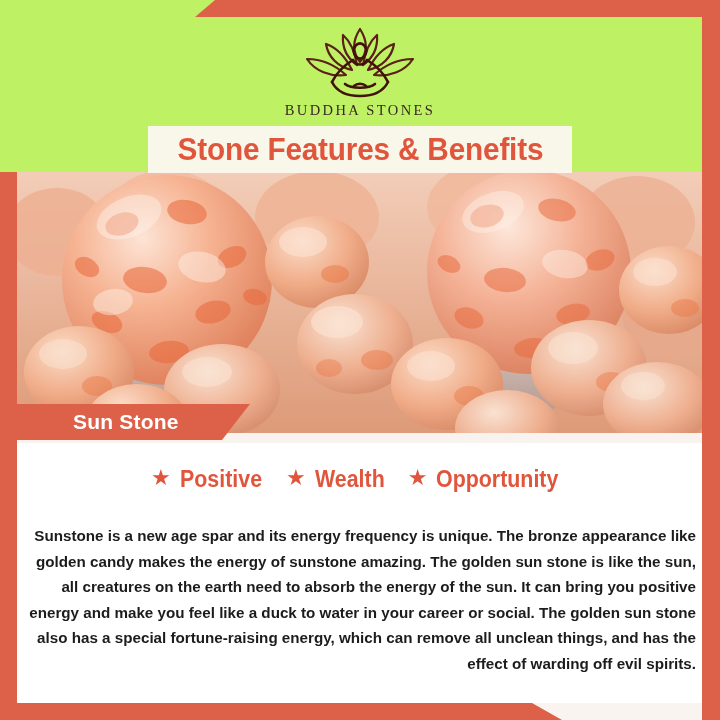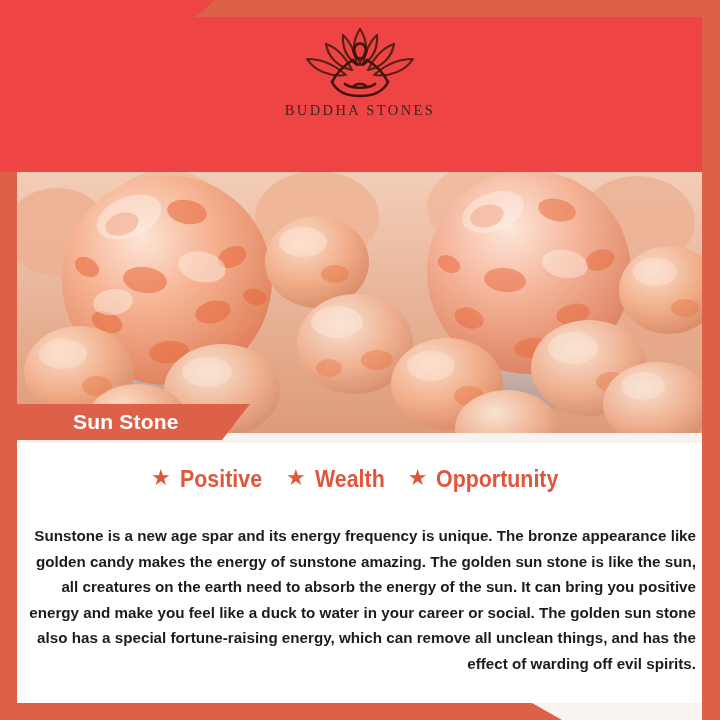--- a/index.html
+++ b/index.html
@@ -33,21 +33,21 @@
   .inner-white{
     position:absolute;left:17px;top:433px;width:685px;height:270px;background:#ffffff;
   }
   .inner-white-strip{
     position:absolute;left:17px;top:433px;width:685px;height:10px;background:#f8f3ef;
   }
 
   
   .header{
     position:absolute;left:0;top:0;width:720px;height:172px;
-    background:#ef4444;
+    background:#bef264;
   }
   .logo-wrap{
     position:absolute;left:0;top:22px;width:720px;
     display:flex;flex-direction:column;align-items:center;
   }
   .logo-mark{width:140px;height:78px;display:block;}
   .logo-text{
     margin-top:2px;
     font-family:"Liberation Serif", serif;
     font-size:14.5px;letter-spacing:2.4px;color:#3a2722;font-weight:400;
@@ -270,20 +270,23 @@
   </div>
 
   <div class="frame-left-upper"></div>
   <div class="inner-white"></div>
   <div class="inner-white-strip"></div>
   <div class="frame-left"></div>
   <div class="frame-right"></div>
   <div class="frame-top"></div>
   <div class="frame-bottom"></div>
 
+  <div class="title-banner">
+    <div class="title-text">Stone Features &amp; Benefits</div>
+  </div>
 
   <div class="stone-tag">
     <span class="stone-tag-label">Sun Stone</span>
   </div>
 
   <div class="benefits">
     <div class="benefit">
       <span class="star">★</span>
       <span class="benefit-label">Positive</span>
     </div>

